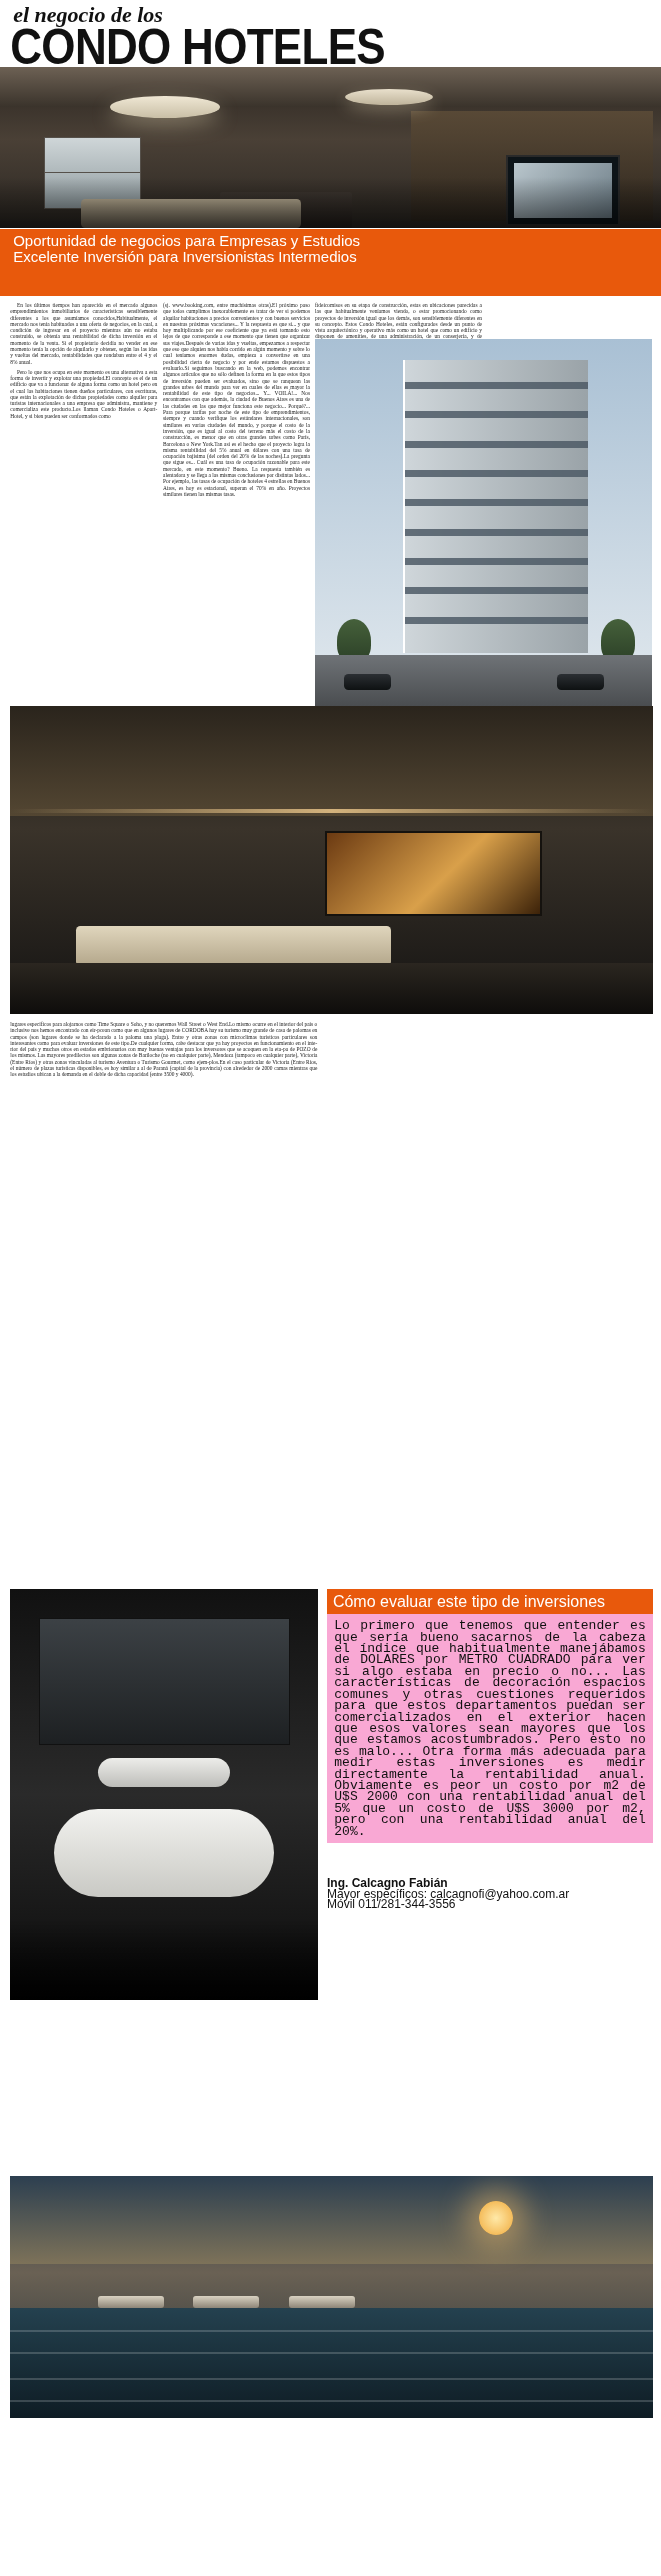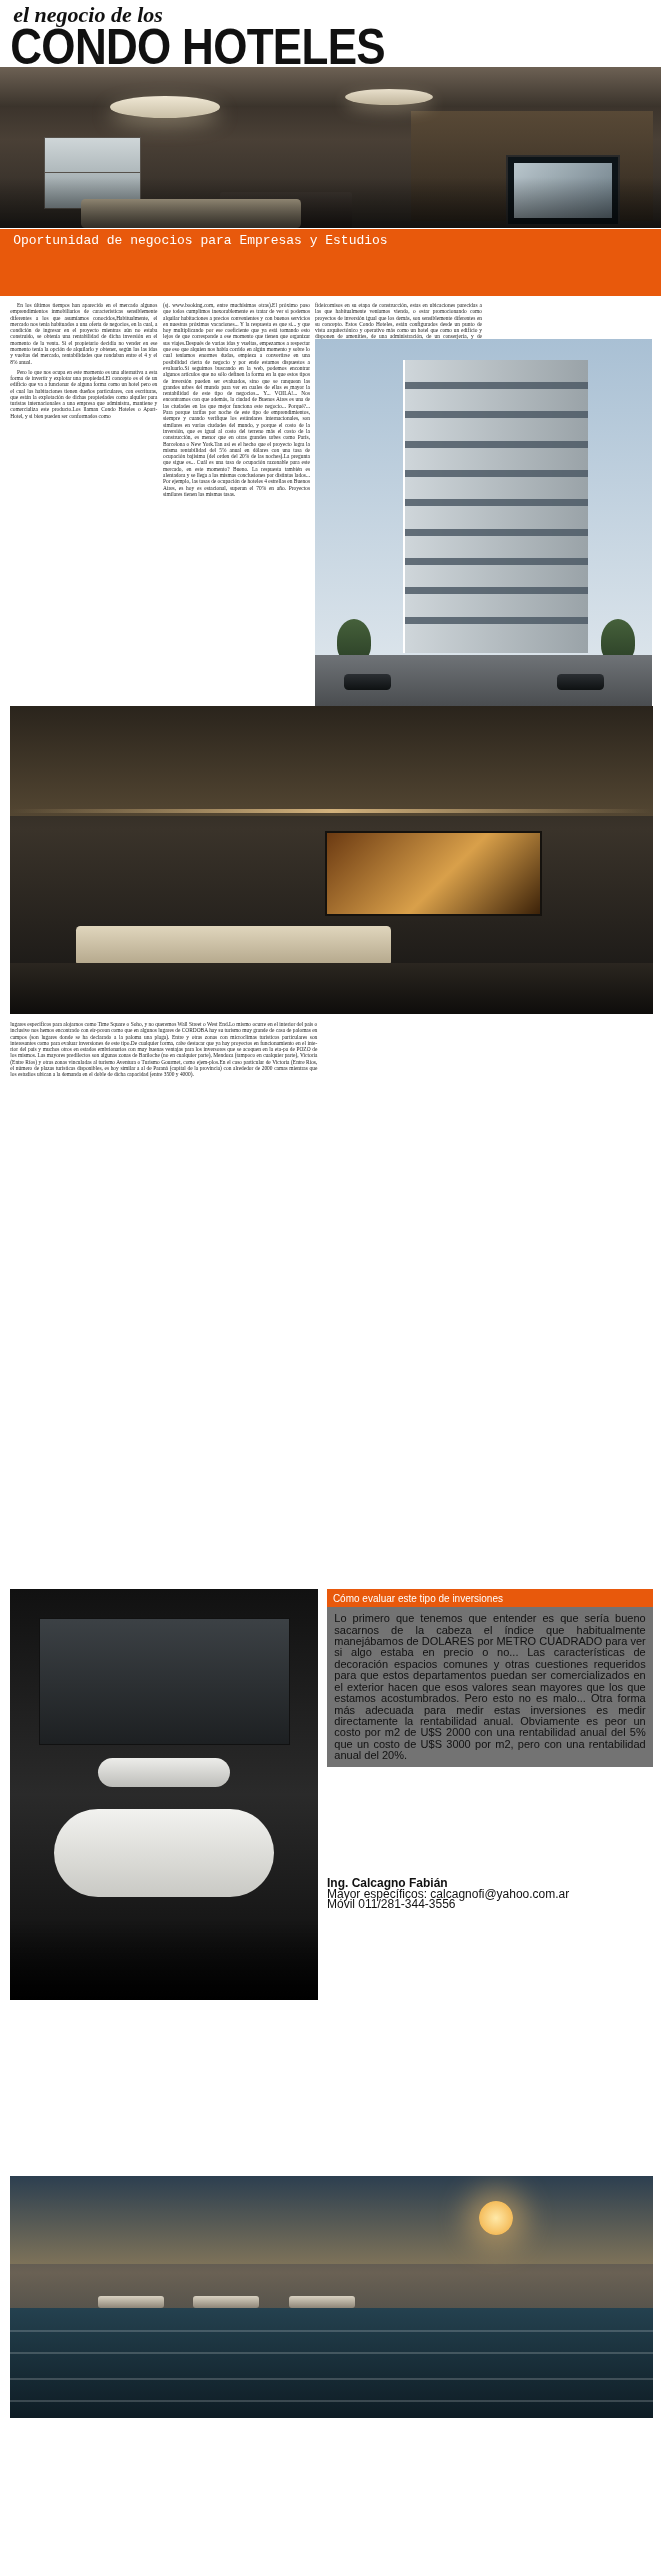--- a/index.html
+++ b/index.html
@@ -35,21 +35,21 @@
   .hero .tv b{position:absolute;left:5.9px;top:5.9px;right:5.9px;bottom:5.9px;display:block;
     background:linear-gradient(135deg,#b9c6cc,#6c7c86);}
   .hero .panel{position:absolute;left:411px;top:44px;width:242px;height:110px;
     background:linear-gradient(180deg,#5b4b37,#2e261d);opacity:.9;}
   .hero .shade{position:absolute;left:0;top:110px;width:662px;height:51px;
     background:linear-gradient(180deg,rgba(0,0,0,0) 0%,rgba(0,0,0,.55) 100%);}
 
   
   .banner{position:absolute;left:0;top:229px;width:662px;height:67px;background:#e8590c;color:#fff;
     padding:4.4px 13.2px 0 13.2px;box-sizing:border-box;}
-  .banner div{font-size:13px;line-height:16px;font-family:Liberation Mono, monospace;}
+  .banner div{font-size:15px;line-height:16px;font-family:Liberation Sans, sans-serif;}
 
   
   .col{position:absolute;font-family:"Liberation Serif",serif;font-size:5.4px;line-height:6.3px;
     text-align:justify;color:#1a1a1a;}
   .col p{margin:0 0 3.7px 0;text-indent:6.6px;}
   .col p.noind{text-indent:0;}
   .col h4{margin:4.4px 0 2.2px 0;font-size:6.3px;font-family:"Liberation Serif",serif;font-weight:bold;}
 
   .colA{left:10.3px;top:302px;width:147px;}
   .colB{left:163px;top:302px;width:147px;}
@@ -108,24 +108,24 @@
   .ph-pool .water{position:absolute;left:0;bottom:0;width:100%;height:110px;
     background:linear-gradient(180deg,#24414f,#0e1c24);}
   .ph-pool .ripple{position:absolute;left:0;width:100%;height:1.5px;background:rgba(255,255,255,.18);display:block;}
   .ph-pool .lounger{position:absolute;bottom:110px;width:66px;height:11.7px;border-radius:2.9px;
     background:linear-gradient(180deg,#d9d2c2,#8d8577);}
   .ph-pool .sun{position:absolute;left:469px;top:25px;width:34px;height:34px;border-radius:50%;
     background:radial-gradient(circle,#ffe9a8,#f0a93a);box-shadow:0 0 29px 13.2px rgba(255,200,110,.45);}
 
   
   .box{position:absolute;left:327px;top:1589px;width:326px;}
-  .box-head{background:#e8590c;color:#fff;font-size:10px;padding:3.7px 5.9px;
+  .box-head{background:#e8590c;color:#fff;font-size:16px;padding:3.7px 5.9px;
     font-family:"Liberation Sans",sans-serif;}
-  .box-body{background:#737373;padding:5.9px 7.3px;font-family:Liberation Sans, sans-serif;
-    font-size:11px;line-height:11.4px;text-align:justify;color:#111;}
+  .box-body{background:#f9a8d4;padding:5.9px 7.3px;font-family:Liberation Mono, monospace;
+    font-size:13px;line-height:11.4px;text-align:justify;color:#111;}
   .contact{position:absolute;left:327px;top:1878px;width:326px;
     font-family:"Liberation Sans",sans-serif;font-size:12px;line-height:10.6px;color:#111;}
   .contact .nm{font-weight:bold;}
 
   
   .colE{left:10.3px;top:1021px;width:307px;}
 </style>
 </head>
 <body>
 
@@ -147,20 +147,21 @@
     <div class="tv">
         <b></b>
       </div>
     <div class="table"></div>
     <div class="sofa"></div>
     <div class="shade"></div>
   </div>
 
   <div class="banner">
     <div>Oportunidad de negocios para Empresas y Estudios</div>
+    <div>Excelente Inversión para Inversionistas Intermedios</div>
   </div>
 
   <div class="col colA">
     <p>En los últimos tiempos han aparecido en el mercado algunos emprendimientos inmobiliarios de características sensiblemente diferentes a los que asumíamos conocidos,Habitualmente, el mercado nos tenía habituados a una oferta de negocios, en la cual, a condición de ingresar en el proyecto mientras aún no estaba construido, se obtenía una rentabilidad de dicha inversión en el momento de la venta. Si el propietario decidía no vender en ese momento tenía la opción de alquilarlo y obtener, según las las idas y vueltas del mercado, rentabilidades que rondaban entre el 4 y el 8% anual.</p>
     <p>Pero lo que nos ocupa en este momento es una alternativa a esta forma de invertir y explotar una propiedad.El concepto es el de un edificio que va a funcionar de alguna forma como un hotel pero en el cual las habitaciones tienen dueños particulares, con escrituras, que están la explotación de dichas propiedades como alquiler para turistas internacionales a una empresa que administra, mantiene y comercializa este producto.Los llaman Condo Hoteles o Apart-Hotel,  y si bien pueden ser conformados como</p>
   </div>
 
   <div class="col colB">
     <p class="noind">(sj. www.booking.com, entre muchísimas otras).El próximo paso que todos cumplimos inexorablemente es tratar de ver si podemos alquilar habitaciones a precios convenientes y con buenos servicios en nuestras próximas vacaciones... Y la respuesta es que sí... y que hoy multiplicando por ese coeficiente que ya está tomando esto lejos de que corresponde a ese momento que tienen que organizar sus viajes.Después de varias idas y vueltas, empezamos a respectar que eso que alquien nos había corrido en algún momento y sobre lo cual teníamos enormes dudas, empieza a convertirse en una posibilidad cierta de negocio y por ende estamos dispuestos a evaluarlo.Si seguimos buscando en la web, podemos encontrar algunos artículos que no sólo definen la forma en la que estos tipos de inversión pueden ser evaluados, sino que se ranquean las grandes urbes del mundo para ver en cuales de ellas es mayor la rentabilidad de este tipo de negocios... Y... VOILÁ!... Nos encontramos con que además, la ciudad de Buenos Aires es una de las ciudades en las que mejor funciona este negocio... Porqué?... Para porque tarifas por noche de este tipo de emprendimientos, siempre y cuando verifique los estándares internacionales, son similares en varias ciudades del mundo, y porque el costo de la inversión, que es igual al costo del terreno más el costo de la construcción, es menor que en otras grandes urbes como París, Barcelona o New York.Tan así es el hecho que el proyecto logra la misma rentabilidad del 5% anual en dólares con una tasa de ocupación bajísima (del orden del 20% de las noches).La pregunta que sigue es... Cuál es una tasa de ocupación razonable para este mercado, en este momento? Bueno. La respuesta también es alentadora y se llega a las mismas conclusiones por distintas lados... Por ejemplo, las tasas de ocupación de hoteles 4 estrellas en Buenos Aires, es hoy es estacional, superan el 70% en año. Proyectos similares tienen las mismas tasas.</p>
   </div>

